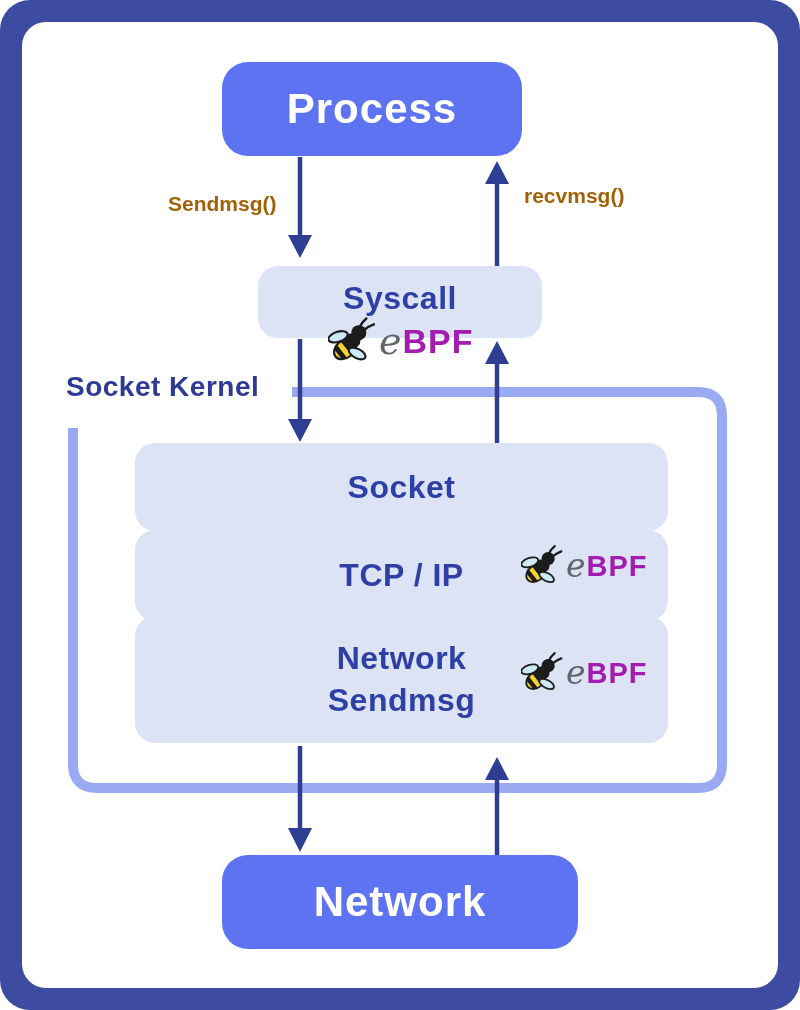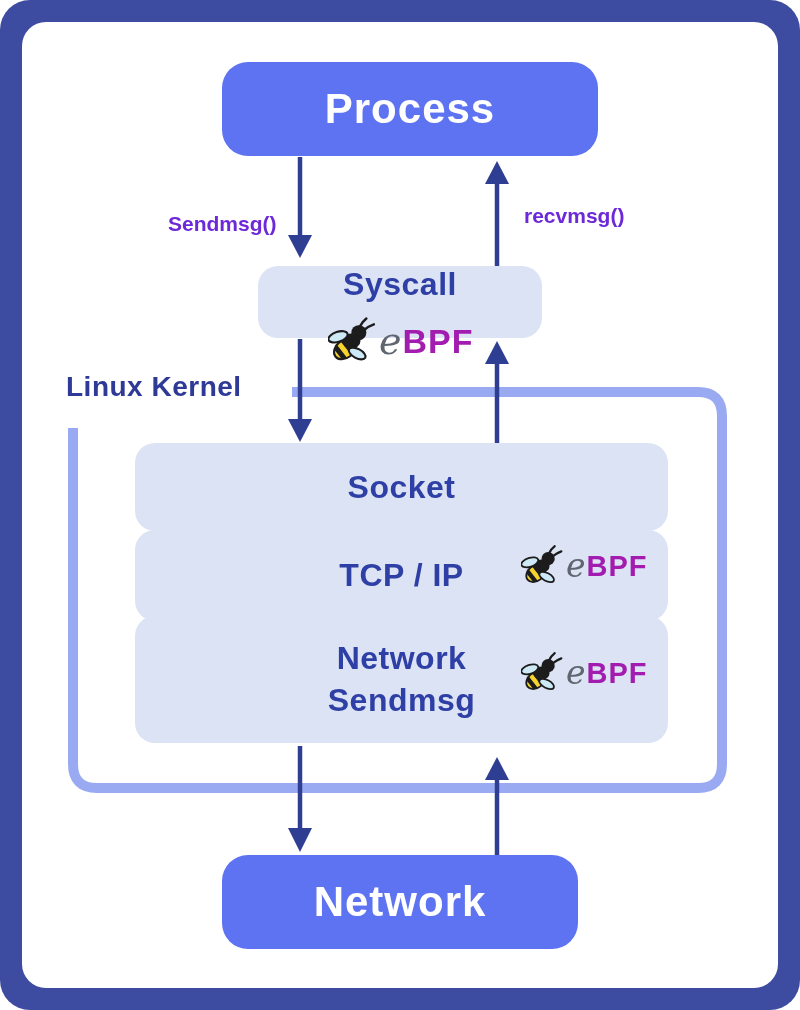--- a/index.html
+++ b/index.html
@@ -4,32 +4,32 @@
 <style>
   html,body{margin:0;padding:0;background:#ffffff;font-family:"Liberation Sans",sans-serif;}
   .stage{position:relative;width:800px;height:1010px;overflow:hidden;}
   .frame{position:absolute;inset:0;background:#3d4ba0;border-radius:30px;}
   .card{position:absolute;inset:22px;background:#ffffff;border-radius:24px;}
   .overlay{position:absolute;left:0;top:0;width:800px;height:1010px;pointer-events:none;}
 
   .node{position:absolute;background:#5e73f1;border-radius:26px;display:flex;
         align-items:center;justify-content:center;color:#ffffff;font-weight:700;
         font-size:42px;letter-spacing:1px;}
-  .node-process{left:222px;top:62px;width:376px;height:94px;}
+  .node-process{left:222px;top:62px;width:300px;height:94px;}
   .node-network{left:222px;top:855px;width:356px;height:94px;}
 
   .layer{position:absolute;background:#dce3f4;border-radius:20px;color:#2e3fa5;
          font-weight:700;font-size:32px;display:flex;align-items:center;
          justify-content:center;text-align:center;letter-spacing:0.5px;}
-  .layer-syscall{left:258px;top:266px;width:284px;height:72px;align-items:flex-start;padding-top:0;box-sizing:border-box;}
+  .layer-syscall{left:258px;top:266px;width:284px;height:72px;align-items:flex-start;padding-top:14px;box-sizing:border-box;}
   .layer-socket{left:135px;top:443px;width:533px;height:88px;}
   .layer-tcpip{left:135px;top:530px;width:533px;height:91px;}
   .layer-netdev{left:135px;top:616px;width:533px;height:127px;line-height:1.3;}
 
-  .arrow-label{position:absolute;color:#6d28d9;font-weight:700;font-size:21px;margin-top:20px;}
+  .arrow-label{position:absolute;color:#a16207;font-weight:700;font-size:21px;}
   .label-send{left:168px;top:192px;}
   .label-recv{left:524px;top:184px;}
 
   .kernel-title{position:absolute;left:66px;top:371px;color:#2f3a96;font-weight:700;font-size:28px;letter-spacing:0.5px;}
 
   .ebpf{position:absolute;display:flex;align-items:center;gap:1px;}
   .ebpf .e{font-family:"DejaVu Serif",serif;font-style:italic;color:#5f6670;}
   .ebpf .bpf{font-weight:700;color:#a21caf;letter-spacing:1px;}
   .ebpf-syscall{left:328px;top:316px;}
   .ebpf-syscall .e{font-size:38px;line-height:38px;}
@@ -97,21 +97,21 @@
       <circle cx="37" cy="20" r="9" fill="#1C1C1C"></circle>
       <path d="M38 13 Q41 7 46 3" stroke="#1C1C1C" stroke-width="3" fill="none" stroke-linecap="round"></path>
       <path d="M43 17 Q49 12 55 10" stroke="#1C1C1C" stroke-width="3" fill="none" stroke-linecap="round"></path>
       <ellipse cx="12" cy="25" rx="12" ry="6" fill="#CDE9F6" stroke="#1C1C1C" stroke-width="2.5" transform="rotate(-18 12 25)"></ellipse>
       <ellipse cx="35" cy="45" rx="11" ry="5.5" fill="#CDE9F6" stroke="#1C1C1C" stroke-width="2.5" transform="rotate(28 35 45)"></ellipse>
     </svg>
     <span class="e">e</span>
       <span class="bpf">BPF</span>
   </div>
 
-  <div class="kernel-title">Linux Kernel</div>
+  <div class="kernel-title">Socket Kernel</div>
 
   <div class="layer layer-socket">
     <span>Socket</span>
   </div>
 
   <div class="layer layer-tcpip">
     <span>TCP / IP</span>
   </div>
   <div class="ebpf ebpf-small ebpf-tcpip">
     <svg width="44" height="44" viewBox="0 0 60 60" xmlns="http://www.w3.org/2000/svg">

